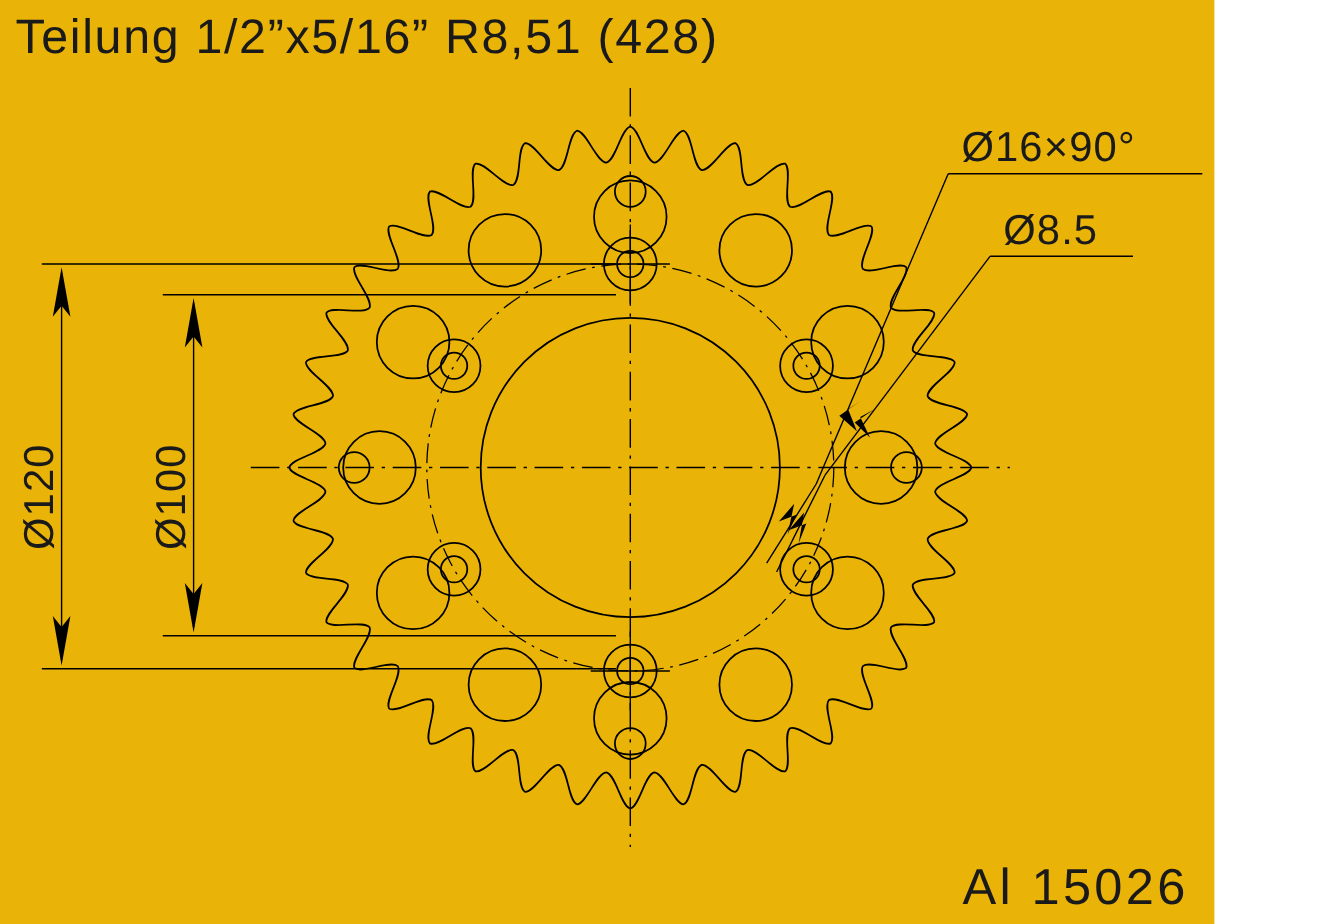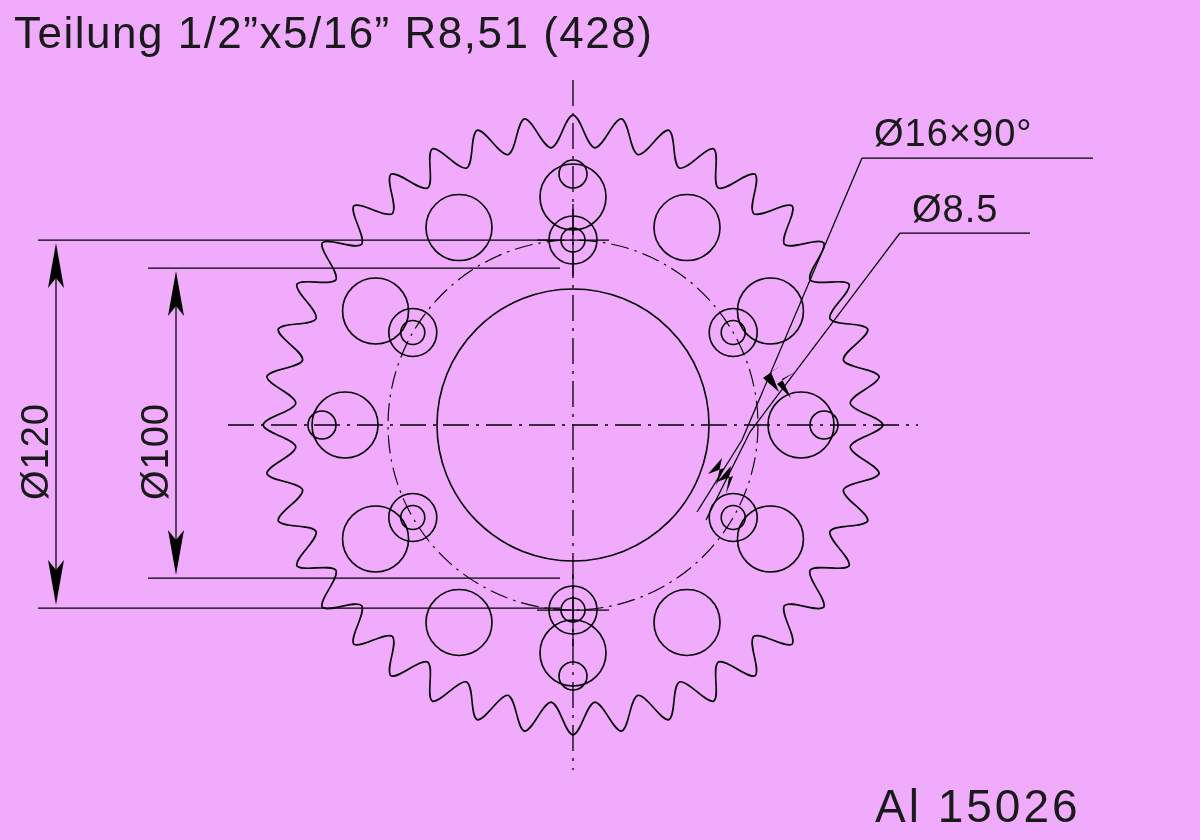--- a/index.html
+++ b/index.html
@@ -10,23 +10,23 @@
   }
   body {
     width: 1200px;
     height: 840px;
     overflow: hidden;
     font-family: "Liberation Sans", sans-serif;
     color: #000000;
   }
   #drawing-root {
     position: relative;
-    width: 1200px;
+    width: 1104px;
     height: 840px;
-    background: #f0abfc;
+    background: #eab308;
   }
   svg#drawing-canvas {
     position: absolute;
     left: 0;
     top: 0;
     width: 1200px;
     height: 840px;
     display: block;
   }
   .ln {

